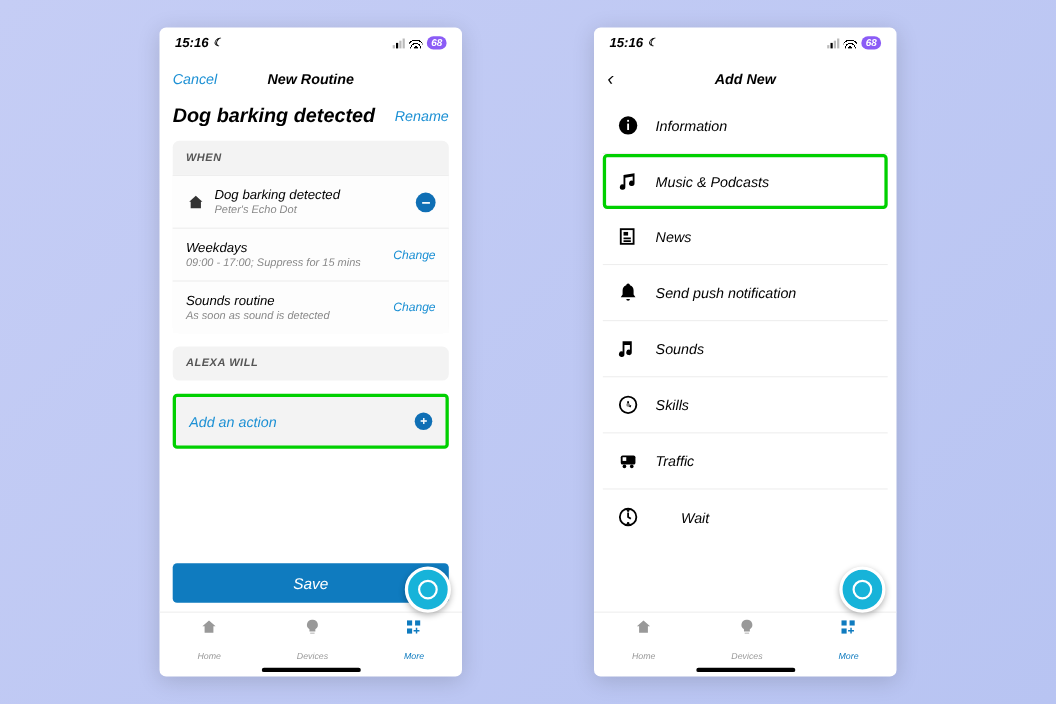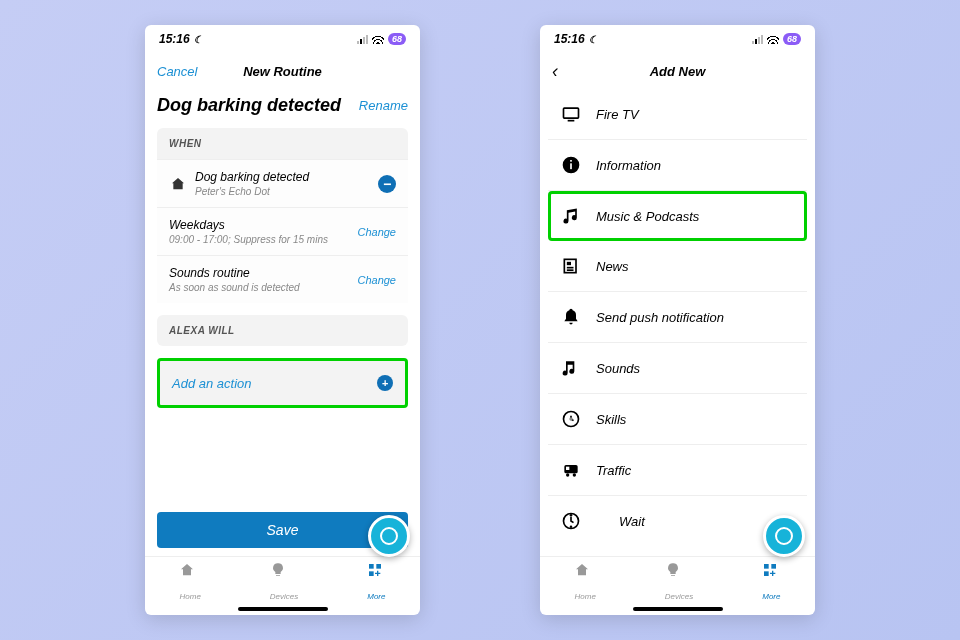--- a/index.html
+++ b/index.html
@@ -87,21 +87,21 @@
   .add-action-row { background:#f3f3f3; border:3px solid #00d000; border-radius:4px; padding:14px 12px; display:flex; justify-content:space-between; align-items:center; margin-top:2px;}
   .add-action-text{ color:#1c90d4; font-size:13px;}
 
   .savebar { padding: 0 12px 8px;}
   .savebtn { background:#0f7bbf; color:#fff; text-align:center; padding:10px 0; border-radius:4px; font-size:14px; font-weight:500;}
 
   .fab { position:absolute; right:10px; bottom:58px; width:36px;height:36px;border-radius:50%;background:#17b3d9;border:3px solid #fff;box-shadow:0 2px 6px rgba(0,0,0,0.3);display:flex;align-items:center;justify-content:center;}
   .fab-inner{width:14px;height:14px;border:2px solid #fff;border-radius:50%;}
 
   .tabbar { height:48px; border-top:1px solid #eee; display:flex; justify-content:space-around; align-items:center;}
-  .tab { display:flex; flex-direction:column; align-items:flex-start; font-size:8px; color:#999; gap:14px;}
+  .tab { display:flex; flex-direction:column; align-items:center; font-size:8px; color:#999; gap:14px;}
   .tab.active{color:#0f7bbf;}
   .tab svg{width:16px;height:16px;fill:currentColor;}
 
   .homebar{height:4px;width:90px;background:#000;border-radius:3px;margin:2px auto 4px;}
 
   
   .list { padding:0;}
   .li { display:flex; align-items:center; gap:14px; padding:14px 12px; border-bottom:1px solid #eee; font-size:13px;}
   .li .ico{width:22px;height:22px;display:flex;align-items:center;justify-content:center;}
   .li .ico svg{width:20px;height:20px;fill:#000;}
@@ -235,29 +235,20 @@
 
   <div class="navhdr">
     <span class="navback">‹</span>
     <span>Add New</span>
   </div>
 
   <div class="content list" id="action-list" style="padding:0 8px;">
       <div class="li">
         <span class="ico">
           <svg viewBox="0 0 24 24">
-            <rect x="3" y="5" width="18" height="12" rx="1" fill="none" stroke="#000" stroke-width="2"></rect>
-            <rect x="8" y="19" width="8" height="2"></rect>
-          </svg>
-        </span>
-        <span>Fire TV</span>
-      </div>
-      <div class="li">
-        <span class="ico">
-          <svg viewBox="0 0 24 24">
             <circle cx="12" cy="12" r="10"></circle>
             <rect x="11" y="10" width="2" height="7" fill="#fff"></rect>
             <rect x="11" y="6" width="2" height="2" fill="#fff"></rect>
           </svg>
         </span>
         <span>Information</span>
       </div>
       <div class="li highlight">
         <span class="ico">
           <svg viewBox="0 0 24 24">

